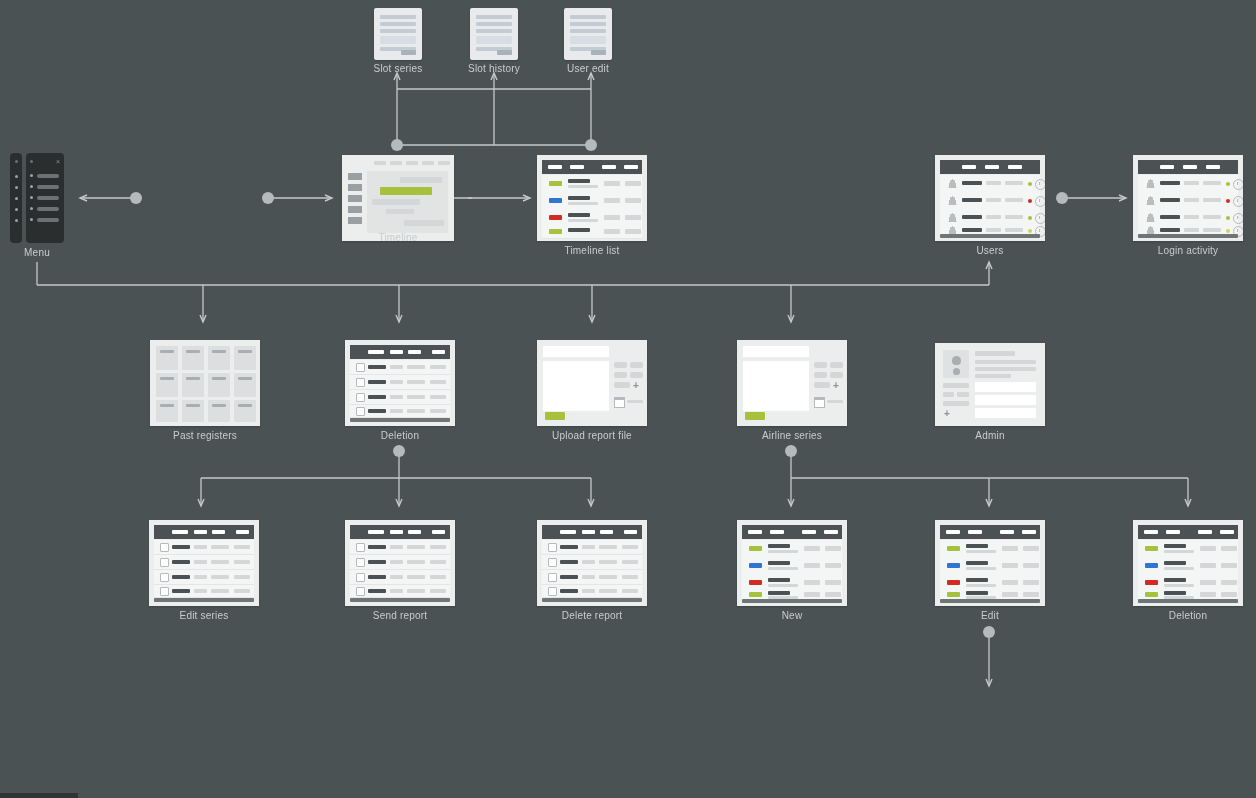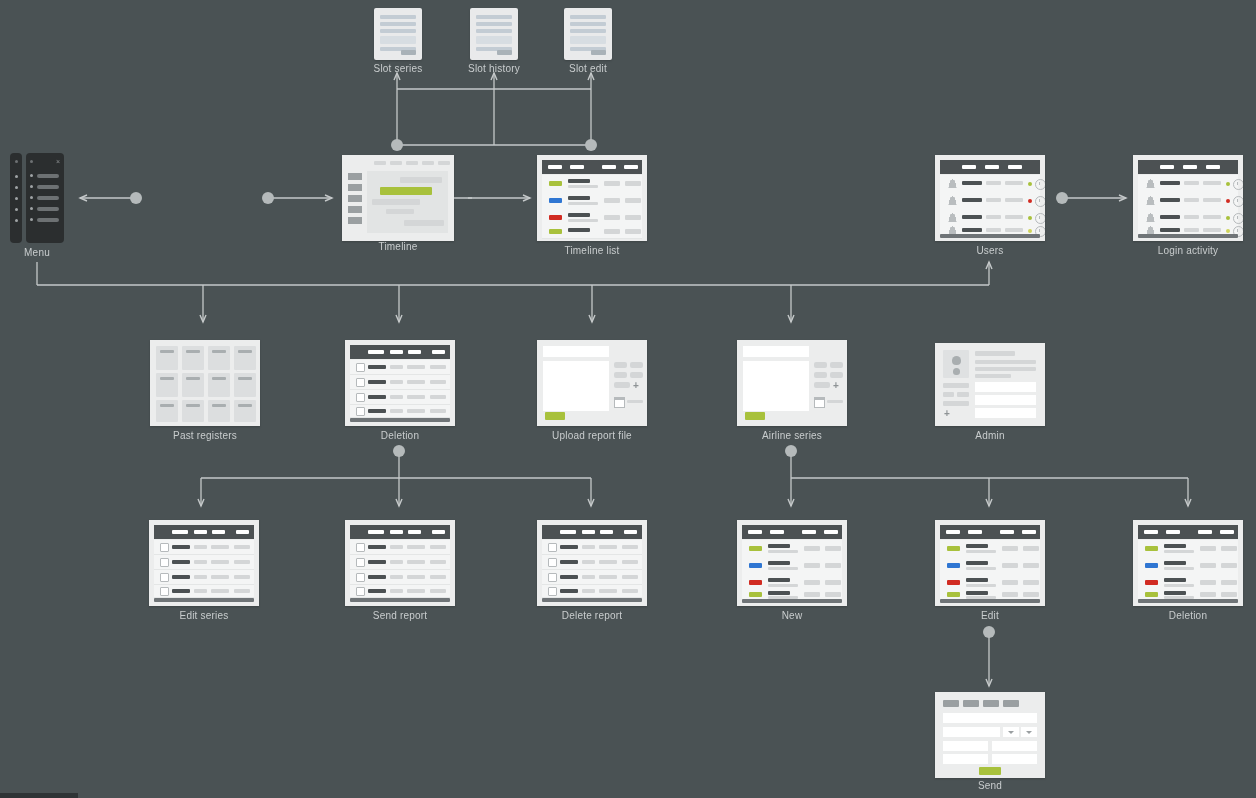--- a/index.html
+++ b/index.html
@@ -181,21 +181,21 @@
 
   <div class="node" style="left:564px;top:8px;">
     <div class="doc card">
       <div class="dl" style="top:7px"></div>
         <div class="dl" style="top:14px"></div>
       <div class="dl" style="top:21px"></div>
       <div class="blk" style="top:28px;height:8px"></div>
       <div class="dl" style="top:39px"></div>
       <div class="btn"></div>
     </div>
-    <div class="caption" style="top:55px">Slot edit</div>
+    <div class="caption" style="top:55px">User edit</div>
   </div>
 
   <div class="node" style="left:8px;top:153px;">
     <div style="position:relative;width:58px;height:90px;">
       <div class="menu-strip" style="left:2px;top:0;width:12px;height:90px;">
         <div class="menu-dot" style="left:4.5px;top:7px;background:#6d7173"></div>
         <div class="menu-dot" style="left:4.5px;top:22px"></div>
         <div class="menu-dot" style="left:4.5px;top:33px"></div>
         <div class="menu-dot" style="left:4.5px;top:44px"></div>
         <div class="menu-dot" style="left:4.5px;top:55px"></div>
@@ -236,21 +236,21 @@
         <div class="bar md" style="left:6px;top:51px;width:14px;height:7px;"></div>
         <div class="bar md" style="left:6px;top:62px;width:14px;height:7px;"></div>
       </div>
       <div class="bar lt" style="left:25px;top:16px;width:81px;height:62px;"></div>
       <div class="bar" style="left:58px;top:22px;width:42px;height:6px;border-radius:1px;"></div>
       <div class="bar green" style="left:38px;top:32px;width:52px;height:8px;border-radius:1px;"></div>
       <div class="bar" style="left:30px;top:44px;width:48px;height:6px;border-radius:1px;"></div>
       <div class="bar" style="left:44px;top:54px;width:28px;height:5px;border-radius:1px;"></div>
       <div class="bar" style="left:62px;top:65px;width:40px;height:6px;border-radius:1px;"></div>
     </div>
-    <div class="caption" style="top:86px">Timeline</div>
+    <div class="caption" style="top:77px">Timeline</div>
   </div>
 
   <div class="node" style="left:537px;top:155px;">
     <div class="card" style="width:110px;height:86px;">
       <div class="thead" style="left:5px;top:5px;right:5px;">
         <div class="hb" style="left:6px;width:14px"></div>
         <div class="hb" style="left:28px;width:14px"></div>
         <div class="hb" style="left:60px;width:14px"></div>
         <div class="hb" style="left:82px;width:14px"></div>
       </div>
@@ -748,35 +748,15 @@
         <div class="bar dk" style="left:26px;top:0px;width:22px;height:4px;border-radius:1px;"></div>
         <div class="bar" style="left:26px;top:5px;width:30px;height:3px;border-radius:1px;"></div>
         <div class="bar" style="left:62px;top:1px;width:16px;height:5px;border-radius:1px;"></div>
         <div class="bar" style="left:83px;top:1px;width:16px;height:5px;border-radius:1px;"></div>
       </div>
       <div class="tfoot" style="top:79px"></div>
     </div>
     <div class="caption" style="top:90px">Deletion</div>
   </div>
 
-  <div class="node" style="left:935px;top:692px;">
-    <div class="card" style="width:110px;height:86px;">
-      <div class="bar md" style="left:8px;top:8px;width:16px;height:7px;border-radius:1px;"></div>
-      <div class="bar md" style="left:28px;top:8px;width:16px;height:7px;border-radius:1px;"></div>
-      <div class="bar md" style="left:48px;top:8px;width:16px;height:7px;border-radius:1px;"></div>
-      <div class="bar md" style="left:68px;top:8px;width:16px;height:7px;border-radius:1px;"></div>
-      <div class="bar wt" style="left:8px;top:21px;width:94px;height:10px;"></div>
-      <div class="selbox" style="left:8px;top:35px;width:57px;height:10px;"></div>
-      <div class="selbox" style="left:68px;top:35px;width:16px;height:10px;"></div>
-      <div class="caret" style="left:73px;top:39px"></div>
-      <div class="selbox" style="left:86px;top:35px;width:16px;height:10px;"></div>
-      <div class="caret" style="left:91px;top:39px"></div>
-      <div class="bar wt" style="left:8px;top:49px;width:45px;height:10px;"></div>
-      <div class="bar wt" style="left:57px;top:49px;width:45px;height:10px;"></div>
-      <div class="bar wt" style="left:8px;top:62px;width:45px;height:10px;"></div>
-      <div class="bar wt" style="left:57px;top:62px;width:45px;height:10px;"></div>
-      <div class="bar green" style="left:44px;top:75px;width:22px;height:8px;border-radius:1px;"></div>
-    </div>
-    <div class="caption" style="top:88px">Send</div>
-  </div>
 
   <div class="bottom-tab"></div>
 </div>
 
 </body></html>

